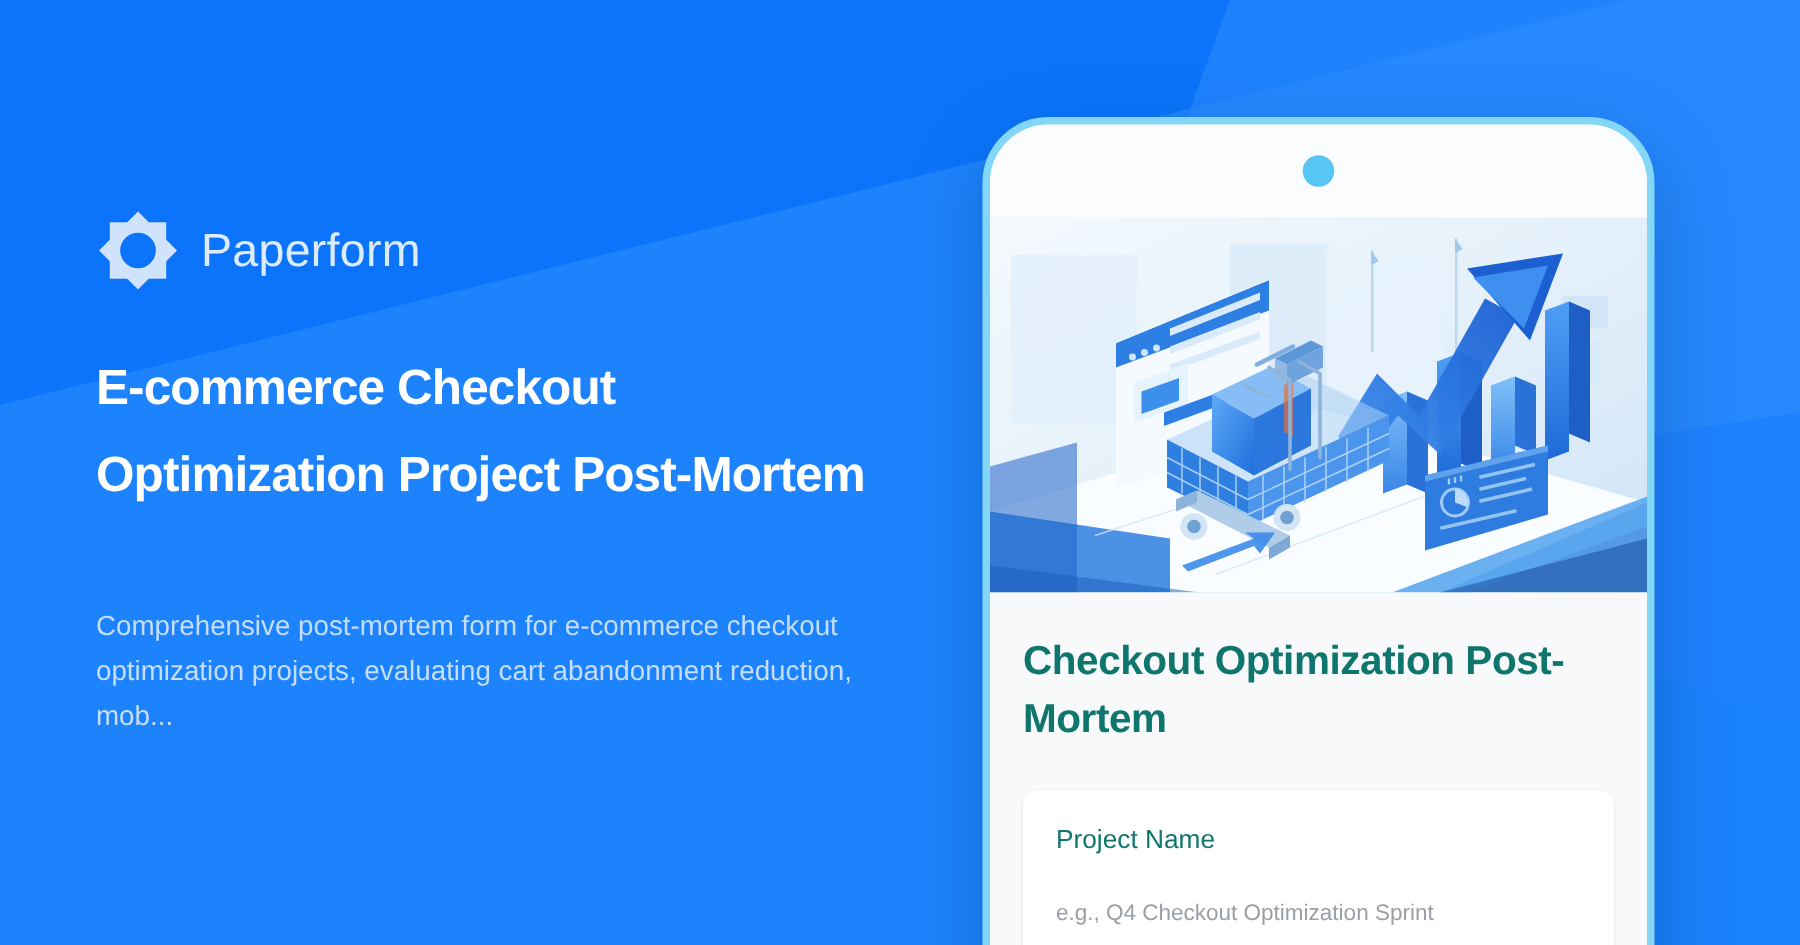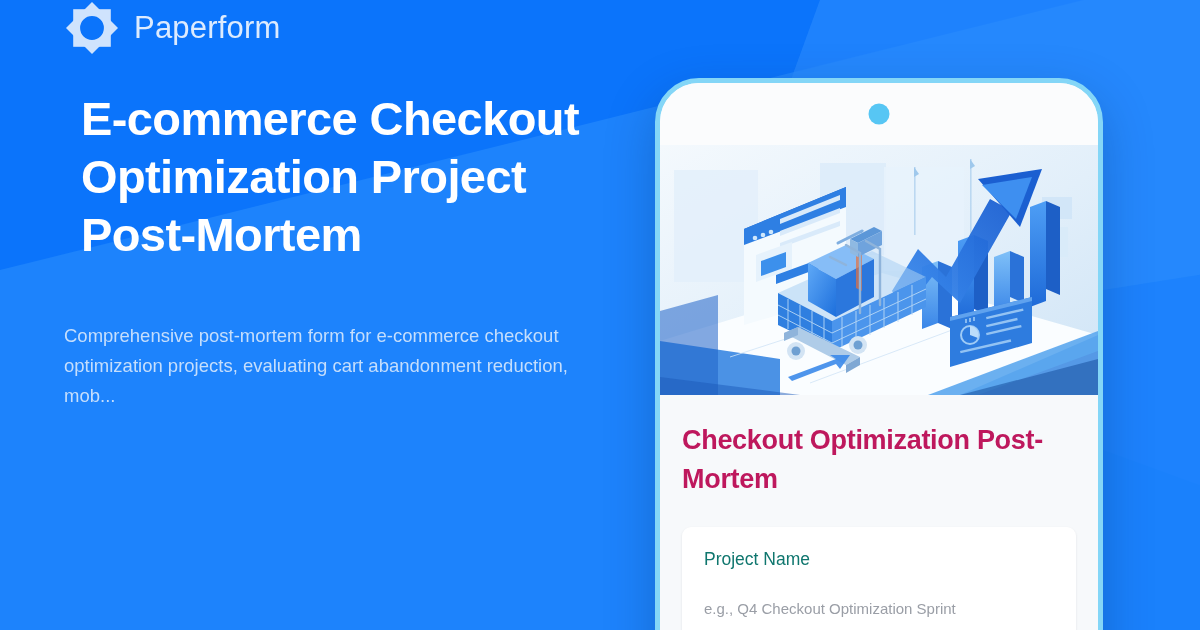--- a/index.html
+++ b/index.html
@@ -44,41 +44,40 @@
     transform-origin: left top;
     opacity: .7;
   }
 
   
   .left-col {
     position: absolute;
     left: 64px; top: 0;
     width: 560px; height: 630px;
     display: flex; flex-direction: column;
-    justify-content: flex-start;
+    justify-content: center;
   }
 
   .brand { display: flex; align-items: center; gap: 14px; margin-bottom: 34px; }
   .brand-mark { width: 56px; height: 56px; flex: 0 0 56px; }
   .brand-name {
     color: #DDEBFE;
     font-size: 31px;
     font-weight: 400;
     letter-spacing: .2px;
   }
 
   .og-title {
     color: #FFFFFF;
-    font-size: 47px;
+    font-size: 33px;
     line-height: 58px;
     font-weight: 700;
     letter-spacing: -.6px;
     max-width: 520px;
     margin-bottom: 24px;
-    margin-left: 17px;
   }
 
   .og-desc {
     color: #C5DEFC;
     font-size: 18.5px;
     line-height: 30px;
     font-weight: 400;
     max-width: 520px;
     margin-top: 33px;
   }
@@ -111,21 +110,21 @@
   .phone-hero {
     position: relative;
     height: 250px;
     overflow: hidden;
     background: linear-gradient(160deg, #F2F8FD 0%, #E4F0FB 45%, #D4E8F8 100%);
   }
   .phone-hero svg { display: block; width: 100%; height: 100%; }
 
   .phone-body { padding: 26px 22px 0 22px; background: #F7F9FB; height: 288px; }
   .form-title {
-    color: #be185d;
+    color: #0f766e;
     font-size: 27px;
     line-height: 39px;
     font-weight: 700;
     letter-spacing: -.3px;
     margin-bottom: 28px;
   }
 
   .field-card {
     background: #FFFFFF;
     border-radius: 9px;

